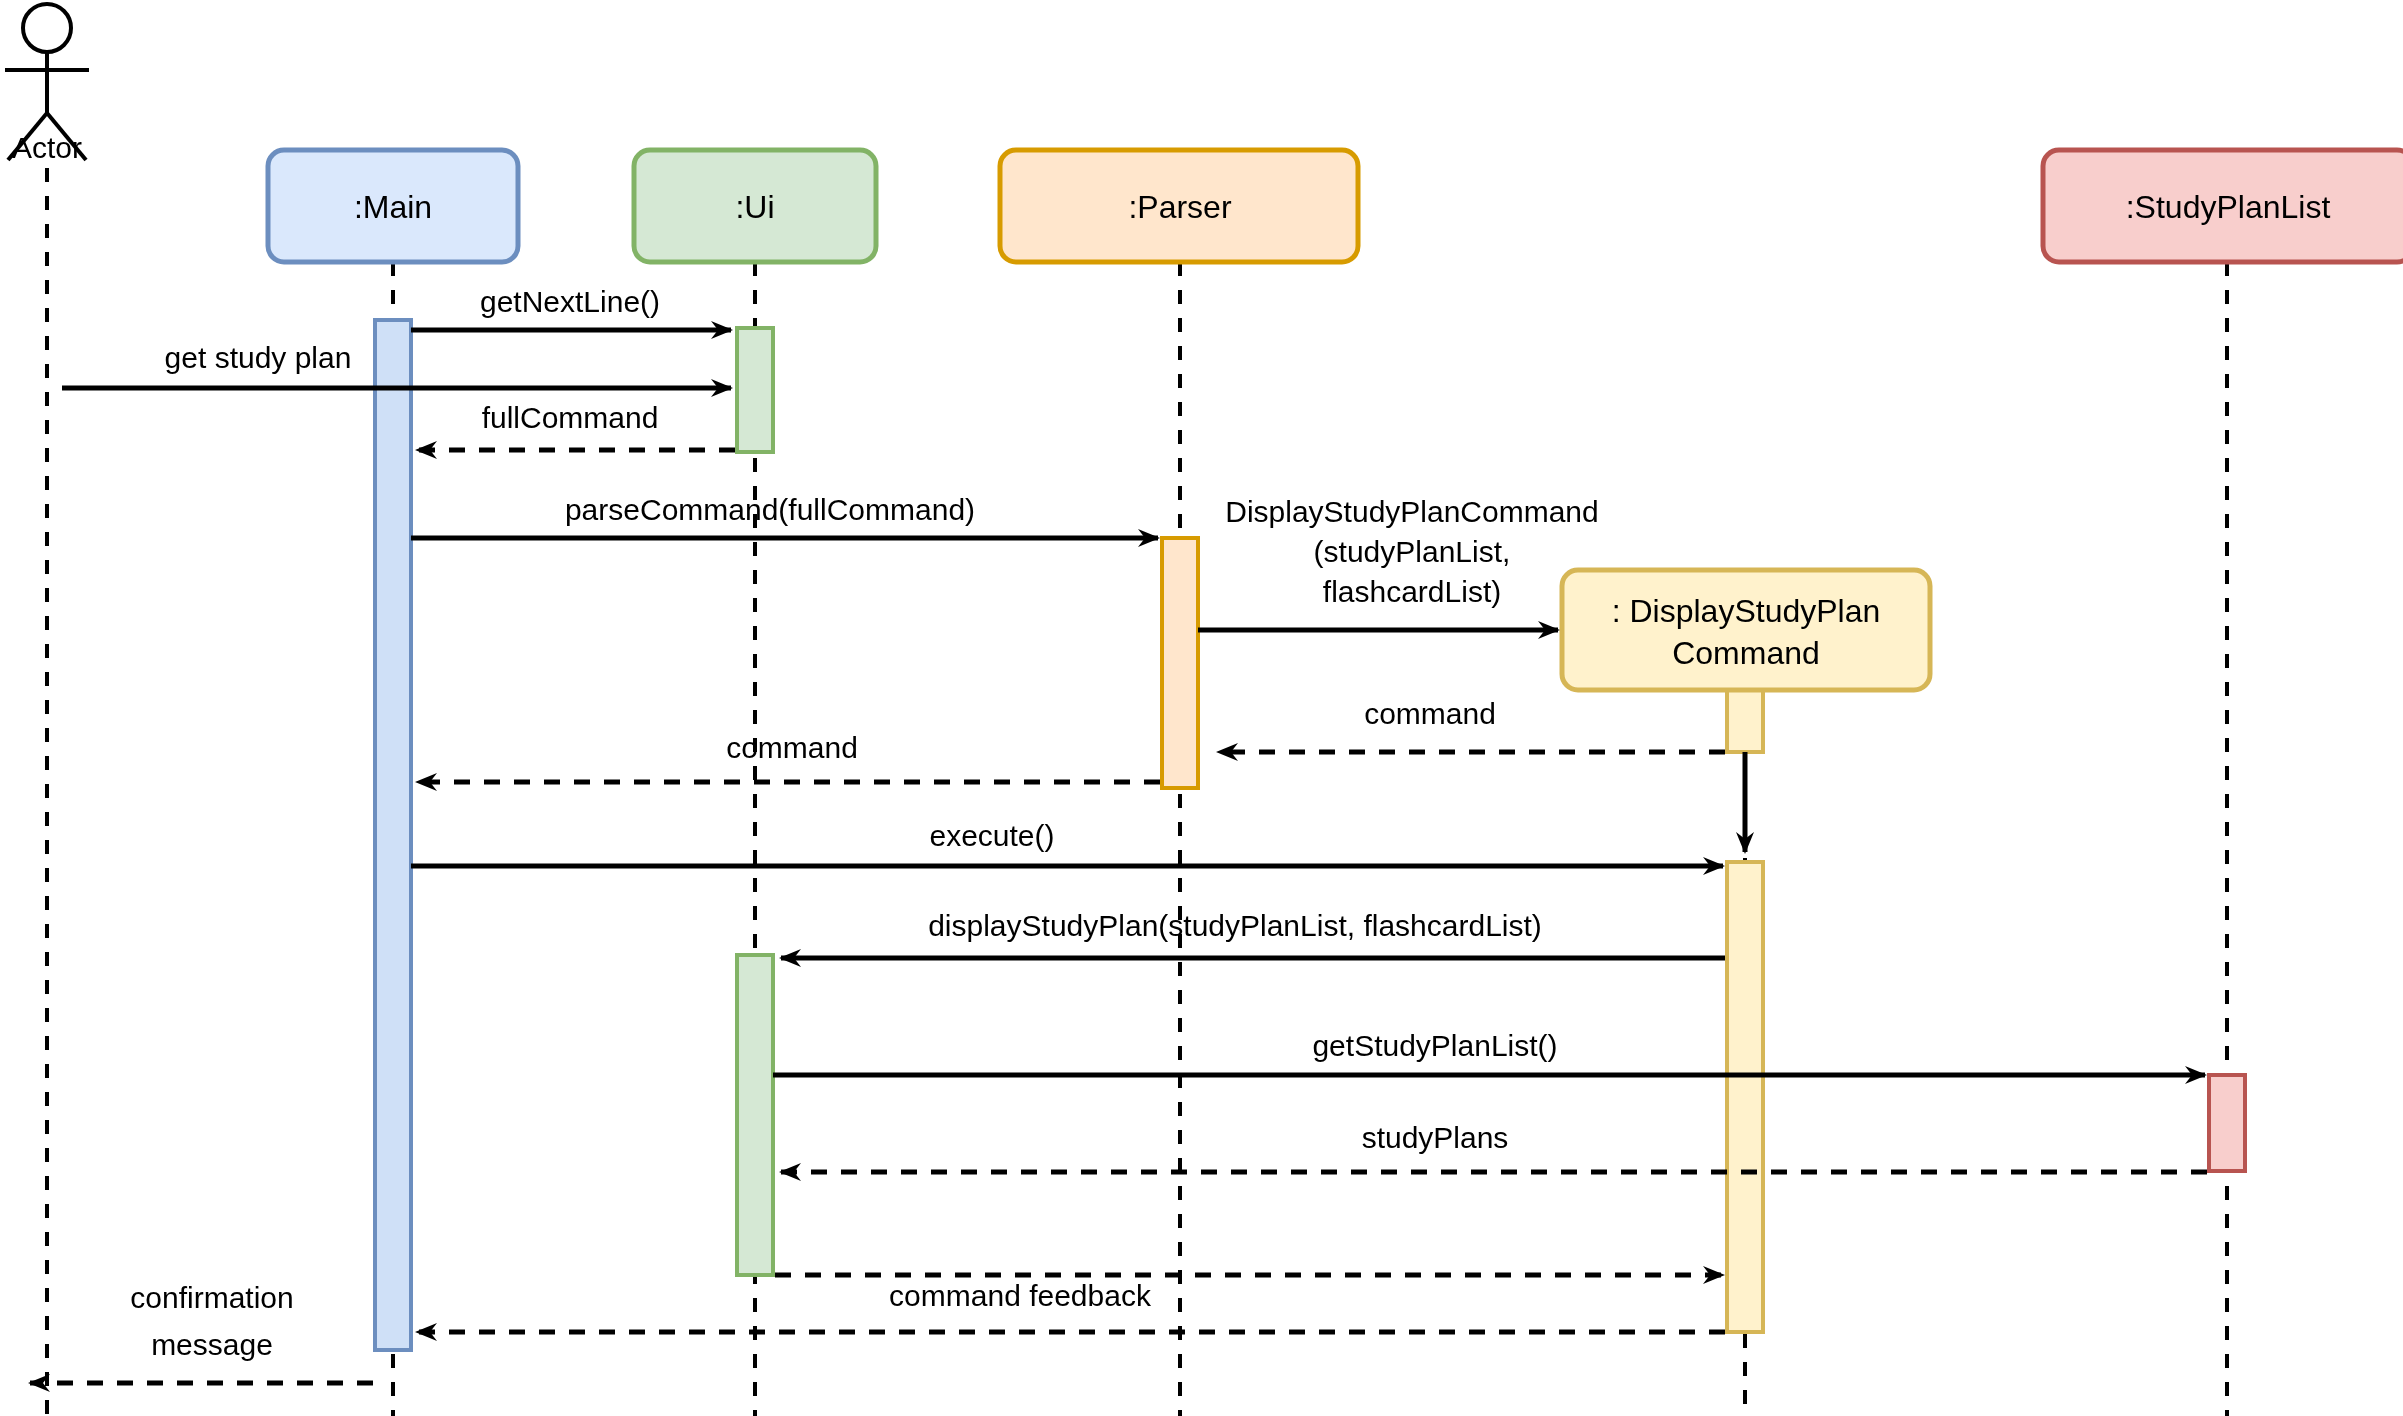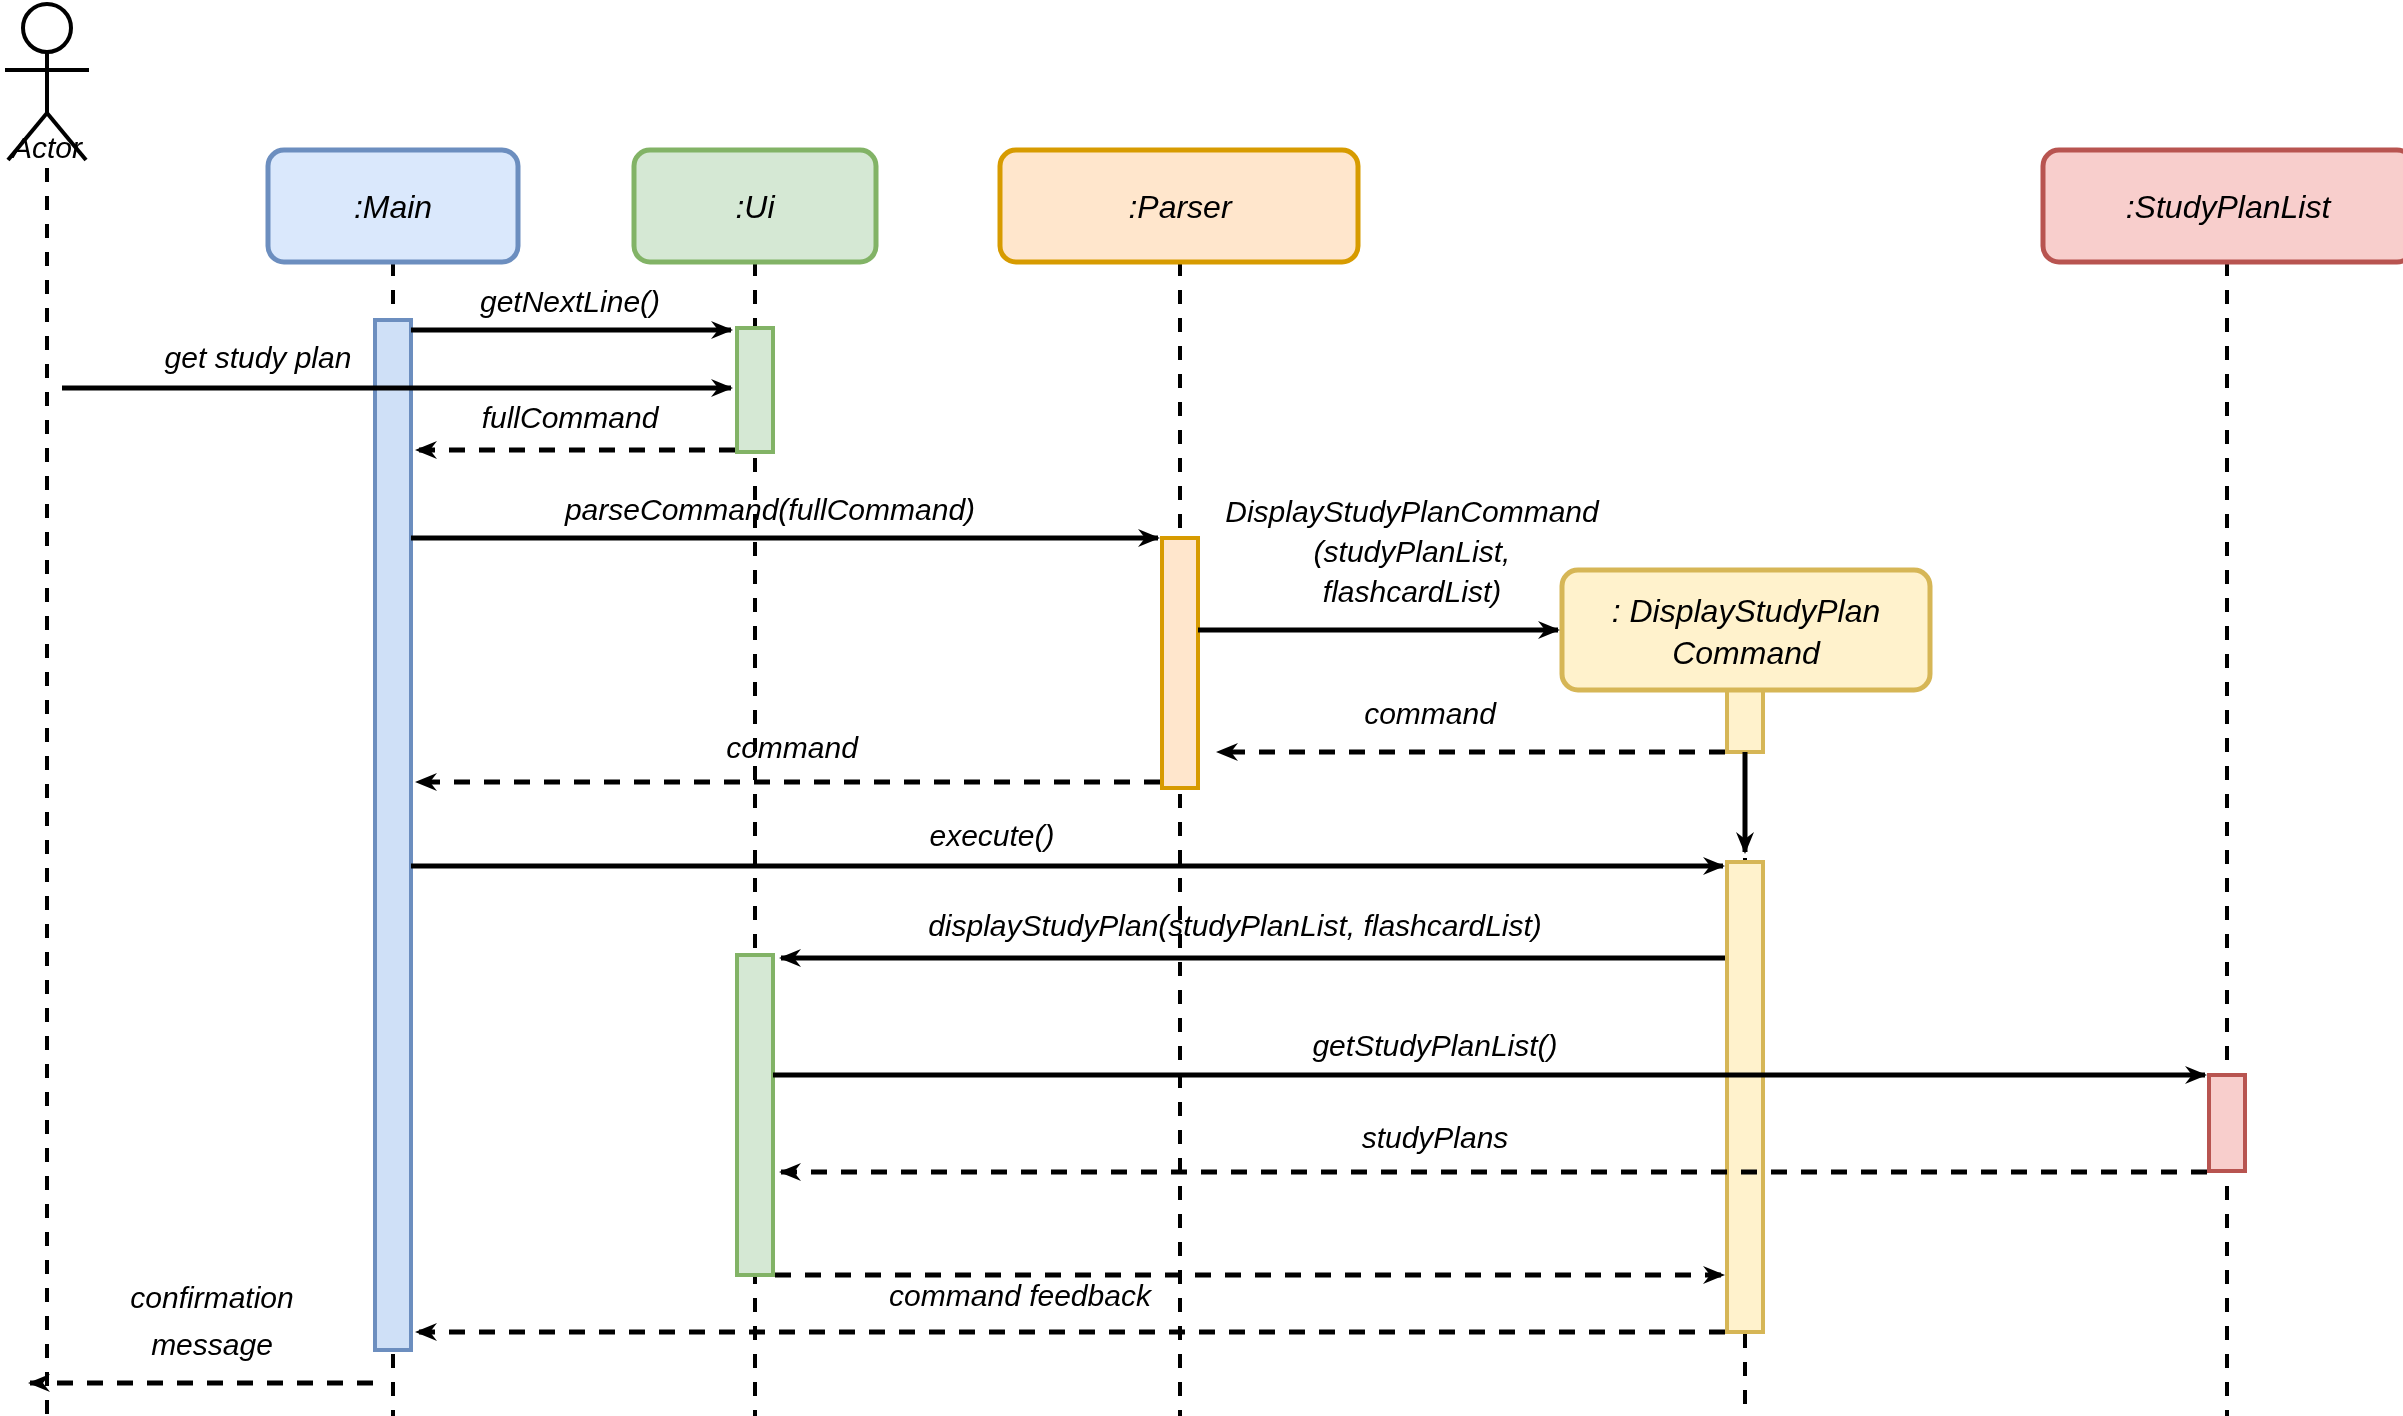--- a/index.html
+++ b/index.html
@@ -1,17 +1,17 @@
 <!DOCTYPE html>
 <html><head>
 <meta charset="utf-8">
 <style>
   html,body{margin:0;padding:0;background:#ffffff;}
   #diagram-root{position:relative;width:2403px;height:1416px;background:#ffffff;
-    font-family:"Liberation Sans", sans-serif;font-style:italic;}
+    font-family:"Liberation Sans", sans-serif;}
   svg{display:block;}
   .msg-label{font-family:"Liberation Sans", sans-serif;font-size:30px;fill:#000000;}
   .box-label{font-family:"Liberation Sans", sans-serif;font-size:32px;fill:#000000;}
   .actor-label{font-family:"Liberation Sans", sans-serif;font-size:30px;fill:#000000;}
 </style>
 </head>
 <body>
 
 <div id="diagram-root">
 <svg width="2403" height="1416" viewBox="0 0 2403 1416" xmlns="http://www.w3.org/2000/svg">

